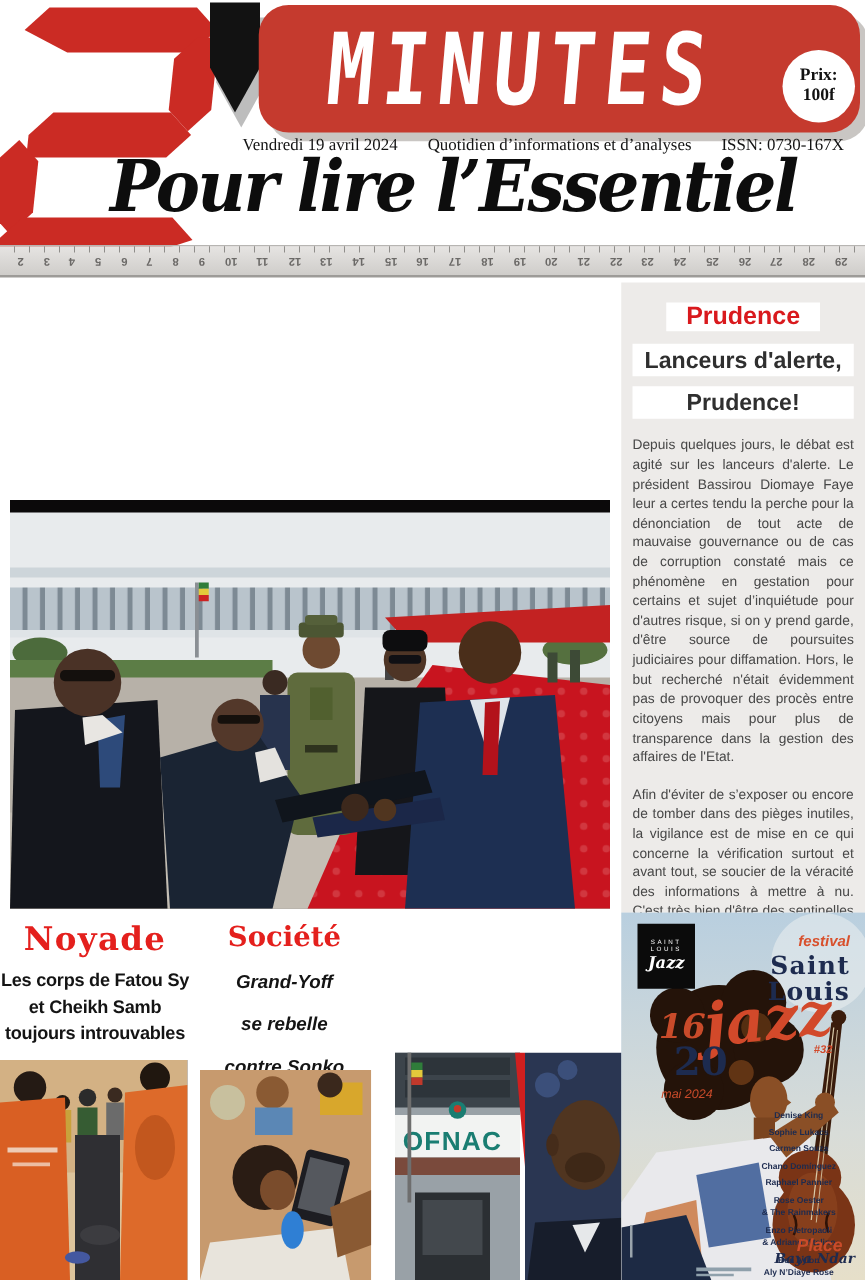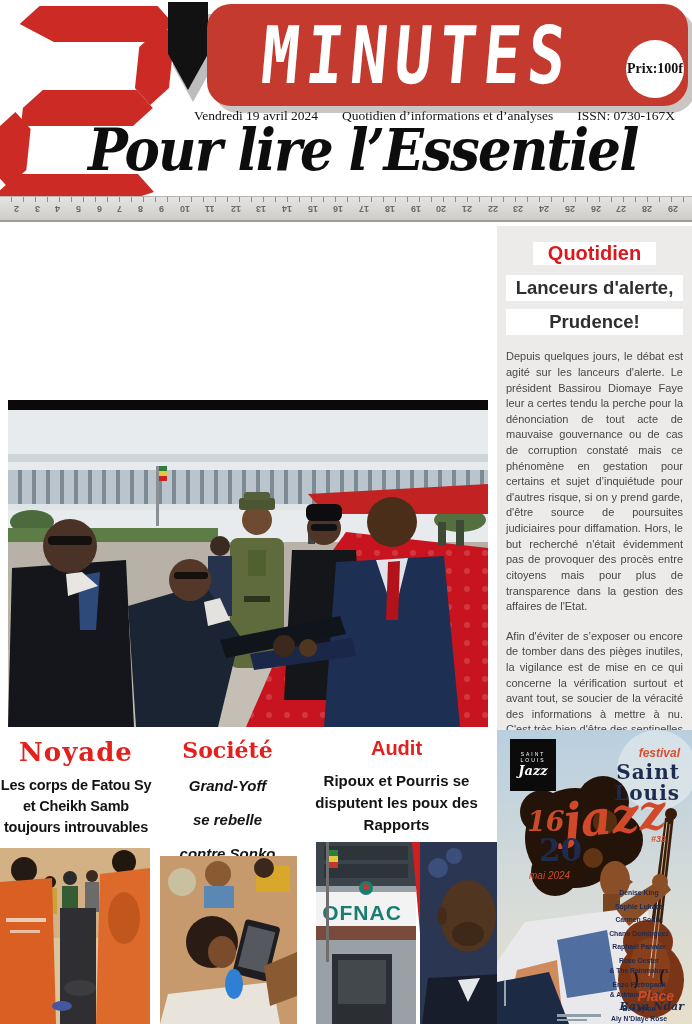--- a/index.html
+++ b/index.html
@@ -8,21 +8,21 @@
   .abs{position:absolute;}
 
   
   .logo2{left:-14px;top:2px;width:190px;height:198px;}
   .apostrophe{left:158px;top:0;width:58px;height:104px;}
   .minutes-box{left:207px;top:4px;width:481px;height:102px;background:#c53a2e;border-radius:24px;
                box-shadow:7px 7px 0 #c9c6c3;display:flex;align-items:center;justify-content:center;}
   .minutes-title{font-family:"DejaVu Sans Mono",monospace;font-weight:bold;font-size:62px;color:#ffffff;
                  letter-spacing:7px;transform:skewX(-5deg) scaleY(1.28);white-space:nowrap;padding-right:60px;}
   .prix-circle{left:626px;top:40px;width:58px;height:58px;background:#ffffff;border-radius:50%;
-               display:flex;align-items:center;justify-content:center;
+               display:flex;flex-direction:column;align-items:center;justify-content:center;
                font-family:"Liberation Serif",serif;font-weight:bold;font-size:14px;color:#111;line-height:1.15;}
   .dateline{left:194px;top:108px;width:498px;display:flex;gap:24px;align-items:baseline;
             font-family:"Liberation Serif",serif;font-size:13.5px;color:#131313;white-space:nowrap;}
   .tagline{left:88px;top:116px;width:604px;font-family:"DejaVu Serif",serif;font-style:italic;font-weight:bold;
            font-size:57px;color:#0d0d0d;letter-spacing:-2px;white-space:nowrap;transform:scaleX(.93);
            transform-origin:left center;}
 
   
   .ruler{left:0;top:196px;width:692px;height:26px;background:linear-gradient(#e6e4e2,#cfcdca);
          border-top:1px solid #b7b5b2;border-bottom:2px solid #9d9b98;display:flex;
@@ -243,21 +243,21 @@
       <g>
         <polygon points="212,240 332,216 338,234 218,258" fill="#10151c"></polygon>
         <polygon points="242,254 344,238 348,256 246,270" fill="#1b2748"></polygon>
         <circle cx="276" cy="246" r="11" fill="#3c281c"></circle>
         <circle cx="300" cy="248" r="9" fill="#50351f"></circle>
       </g>
     </svg>
   </div>
 
   <aside class="abs verbatim">
-    <div class="verbatim-kicker">Quotidien</div>
+    <div class="verbatim-kicker">Prudence</div>
     <div class="verbatim-title">Lanceurs d'alerte,</div>
     <div class="verbatim-title">Prudence!</div>
     <p>Depuis quelques jours, le débat est agité sur les lanceurs d'alerte. Le président Bassirou Diomaye Faye leur a certes tendu la perche pour la dénonciation de tout acte de mauvaise gouvernance ou de cas de corruption constaté mais ce phénomène en gestation pour certains et sujet d’inquiétude pour d'autres risque, si on y prend garde, d'être source de poursuites judiciaires pour diffamation. Hors, le but recherché n'était évidemment pas de provoquer des procès entre citoyens mais pour plus de transparence dans la gestion des affaires de l'Etat.</p>
     <p>Afin d'éviter de s’exposer ou encore de tomber dans des pièges inutiles, la vigilance est de mise en ce qui concerne la vérification surtout et avant tout, se soucier de la véracité des informations à mettre à nu. C'est très bien d'être des sentinelles de la bonne gouvernance mais, il serait encore mieux et plus judicieux de renforcer davantage les institutions et les différents corps de contrôle pour une meilleure efficacité dans leur mission.</p>
     <div class="byline">Aly Saleh</div>
   </aside>
 
   <section class="abs story story1">
     <div class="kicker">Noyade</div>
     <div class="story-headline">Les corps de Fatou Sy et Cheikh Samb toujours introuvables</div>
@@ -315,24 +315,20 @@
       <polygon points="8,138 112,126 120,168 0,168" fill="#e8e4dc"></polygon>
       <g transform="rotate(14 95 96)">
         <rect x="78" y="66" width="36" height="56" rx="4" fill="#1d1d22"></rect>
         <rect x="82" y="72" width="28" height="42" fill="#55585e"></rect>
       </g>
       <ellipse cx="74" cy="128" rx="9" ry="15" fill="#2f7fd4"></ellipse>
       <polygon points="104,110 137,96 137,140 110,150" fill="#8a5a33"></polygon>
     </svg>
   </div>
 
-  <section class="abs story story3">
-    <div class="kicker">Audit</div>
-    <div class="story-headline">Ripoux et Pourris se disputent les poux des Rapports</div>
-  </section>
   <div class="abs photo3">
     <svg width="186" height="182" viewBox="0 0 186 182">
 
       <rect width="100" height="182" fill="#99a1a7"></rect>
       <rect width="100" height="44" fill="#3c444b"></rect>
       <rect x="8" y="4" width="84" height="14" fill="#2d343a"></rect>
       <rect x="8" y="22" width="84" height="14" fill="#2d343a"></rect>
       <rect x="0" y="50" width="100" height="34" fill="#f2f3f2"></rect>
       <g>
           <circle cx="50" cy="46" r="7" fill="#1a7d72"></circle>

